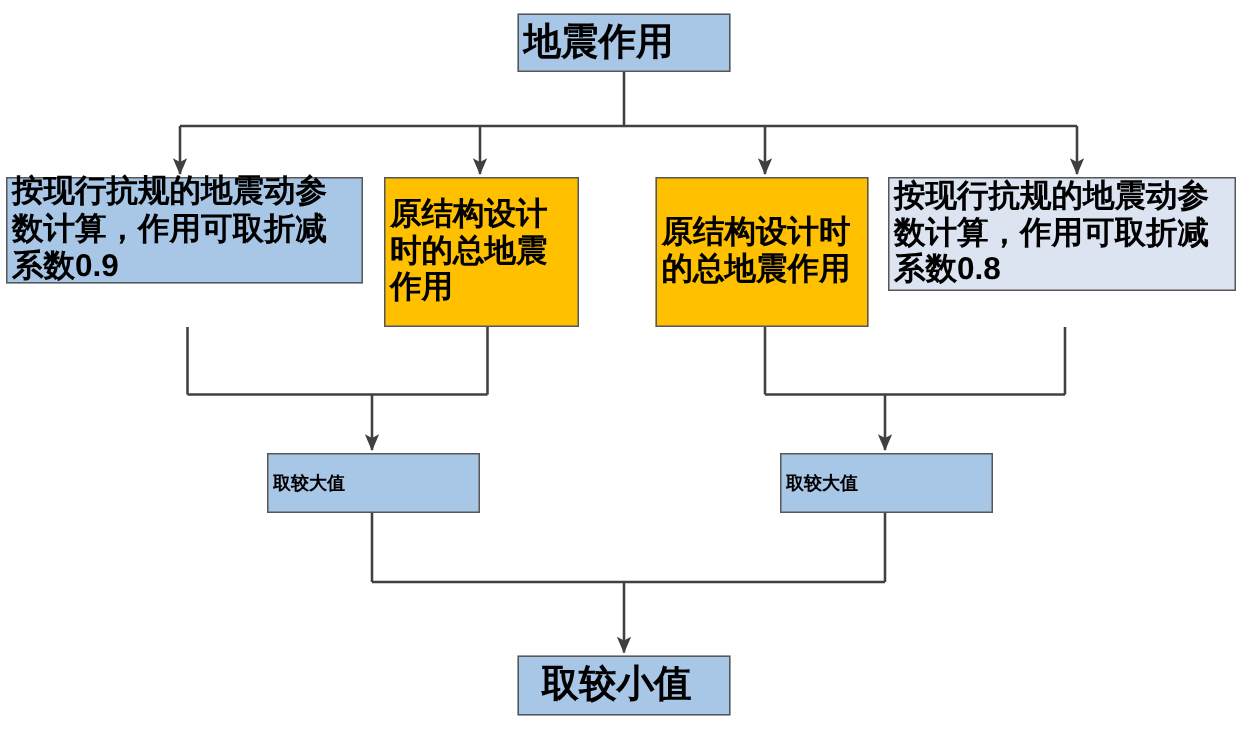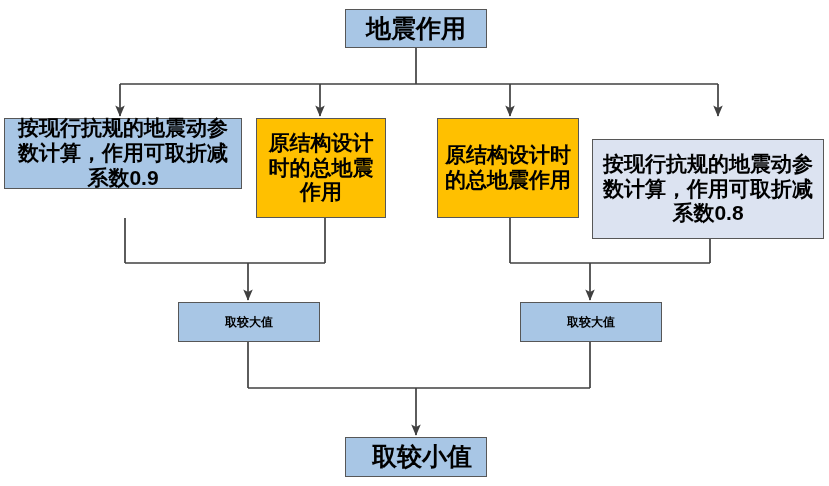--- a/index.html
+++ b/index.html
@@ -24,21 +24,20 @@
     width: 829px;
     height: 486px;
   }
   .node-box {
     position: absolute;
     box-sizing: border-box;
     border: 1.5px solid #575757;
     display: flex;
     align-items: center;
     justify-content: center;
-    text-align: center;
     color: #000000;
     font-weight: bold;
     font-family: "Liberation Sans", sans-serif;
     line-height: 1.18;
     letter-spacing: 0px;
     user-select: none;
   }
   .node-text {
     display: block;
     width: 100%;
@@ -93,21 +92,21 @@
       </div>
       <div class="node-box fill-blue size-body" style="left: 4px; top: 118px; width: 238px; height: 71px;">
         <span class="node-text">按现行抗规的地震动参数计算，作用可取折减系数0.9</span>
       </div>
       <div class="node-box fill-orange size-body" style="left: 256px; top: 118px; width: 130px; height: 100px;">
         <span class="node-text">原结构设计时的总地震作用</span>
       </div>
       <div class="node-box fill-orange size-body" style="left: 437px; top: 118px; width: 142px; height: 100px;">
         <span class="node-text">原结构设计时的总地震作用</span>
       </div>
-      <div class="node-box fill-lightblue size-body" style="left: 592px; top: 118px; width: 232px; height: 100px; margin-top: 21px;">
+      <div class="node-box fill-lightblue size-body" style="left: 592px; top: 118px; width: 232px; height: 76px;">
         <span class="node-text">按现行抗规的地震动参数计算，作用可取折减系数0.8</span>
       </div>
       <div class="node-box fill-blue size-small" style="left: 178px; top: 302px; width: 142px; height: 40px;">
         <span class="node-text">取较大值</span>
       </div>
       <div class="node-box fill-blue size-small" style="left: 520px; top: 302px; width: 142px; height: 40px;">
         <span class="node-text">取较大值</span>
       </div>
       <div class="node-box fill-blue size-title" style="left: 345px; top: 437px; width: 142px; height: 40px; padding-left: 12px;">
         <span class="node-text">取较小值</span>

